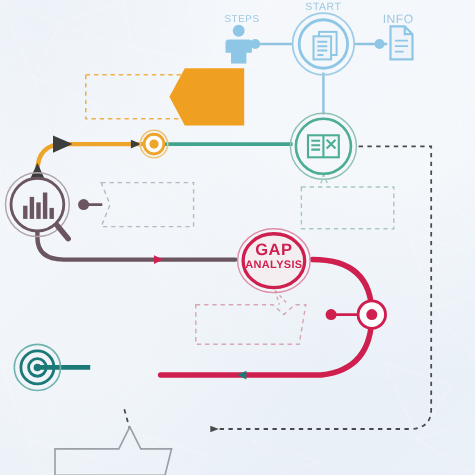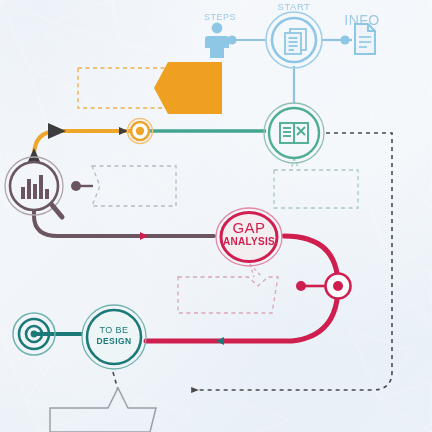--- a/index.html
+++ b/index.html
@@ -21,21 +21,21 @@
   .lbl{
     position:absolute;color:#9ec8e3;letter-spacing:.5px;
     font-weight:400;text-align:center;white-space:nowrap;
     text-transform:uppercase;
   }
   .node{position:absolute;}
   .badge-text{
     position:absolute;left:0;right:0;text-align:center;
     pointer-events:none;line-height:1.05;
   }
-  .badge-text .big{display:block;font-weight:400;}
+  .badge-text .big{display:block;font-weight:700;}
   .badge-text .small{display:block;font-weight:700;}
 </style>
 </head>
 <body>
 
 <div id="stage">
 
   <svg id="texture" viewBox="0 0 432 432" preserveAspectRatio="none">
     <g fill="none" stroke="#ffffff" stroke-width="1" opacity=".55">
       <path d="M0 0 L54 22 L30 70 Z"></path>
@@ -117,21 +117,21 @@
 
     <path d="M326 133 L392 133 L392 372 Q392 390 372 390 L196 390" fill="none" stroke="#4a4a4a" stroke-width="1.6" stroke-dasharray="4 4" marker-end="url(#arrLeftGrey)"></path>
 
     <path d="M113 372 L118 390" fill="none" stroke="#4a4a4a" stroke-width="1.6" stroke-dasharray="4 4"></path>
 
     <path d="M50 408 L108 408 L118 388 L128 408 L156 408 L150 432 L50 432 Z" fill="none" stroke="#9aa0a6" stroke-width="1.5"></path>
   </svg>
 
   <div class="lbl" style="left:196px;top:12px;width:48px;font-size:9px;">STEPS</div>
   <div class="lbl" style="left:270px;top:1px;width:48px;font-size:9.5px;">START</div>
-  <div class="lbl" style="left:340px;top:12px;width:44px;font-size:14px;">INFO</div>
+  <div class="lbl" style="left:340px;top:12px;width:44px;font-size:11px;">INFO</div>
 
   <svg class="node" style="left:204px;top:22px;" width="26" height="36" viewBox="0 0 26 36">
     <circle cx="13" cy="6" r="5.4" fill="#8ec7e6"></circle>
     <path d="M4 14 h18 a3 3 0 0 1 3 3 v9 h-5 v10 h-14 v-10 h-5 v-9 a3 3 0 0 1 3 -3 z" fill="#8ec7e6"></path>
   </svg>
 
   <svg class="node" style="left:264px;top:10px;" width="60" height="60" viewBox="0 0 60 60">
     <circle cx="30" cy="30" r="28" fill="none" stroke="#9ecde8" stroke-width="1.6"></circle>
     <circle cx="30" cy="30" r="22" fill="none" stroke="#8ec7e6" stroke-width="2.6"></circle>
     <g fill="none" stroke="#8ec7e6" stroke-width="1.8">
@@ -184,30 +184,20 @@
     <svg width="70" height="62" viewBox="0 0 70 62" style="position:absolute;inset:0;">
       <ellipse cx="35" cy="31" rx="33" ry="29" fill="none" stroke="#e08aa4" stroke-width="1.3"></ellipse>
       <ellipse cx="35" cy="31" rx="28" ry="24.5" fill="#f5eef1" stroke="#cf1f4f" stroke-width="3"></ellipse>
     </svg>
     <div class="badge-text" style="top:14px;">
       <span class="big" style="font-size:15px;color:#cf1f4f;letter-spacing:.5px;">GAP</span>
       <span class="small" style="font-size:10px;color:#cf1f4f;letter-spacing:.3px;margin-top:1px;">ANALYSIS</span>
     </div>
   </div>
 
-  <div class="node" style="left:80px;top:303px;width:68px;height:68px;">
-    <svg width="68" height="68" viewBox="0 0 68 68" style="position:absolute;inset:0;">
-      <circle cx="34" cy="34" r="32" fill="none" stroke="#6fb3ae" stroke-width="1.3"></circle>
-      <circle cx="34" cy="34" r="27" fill="#eef5f6" stroke="#1b7a77" stroke-width="2.6"></circle>
-    </svg>
-    <div class="badge-text" style="top:23px;">
-      <span class="big" style="font-size:9px;color:#1b7a77;letter-spacing:.4px;">TO BE</span>
-      <span class="small" style="font-size:8.5px;color:#1b7a77;letter-spacing:.4px;margin-top:2px;">DESIGN</span>
-    </div>
-  </div>
 
   <svg class="node" style="left:6px;top:306px;" width="56" height="56" viewBox="0 0 56 56">
     <circle cx="28" cy="28" r="21" fill="none" stroke="#6fb3ae" stroke-width="1.5"></circle>
     <circle cx="28" cy="28" r="15" fill="none" stroke="#1b7a77" stroke-width="2.6"></circle>
     <circle cx="28" cy="28" r="8" fill="none" stroke="#1b7a77" stroke-width="2.6"></circle>
     <circle cx="28" cy="28" r="3.4" fill="#1b7a77"></circle>
   </svg>
 
   <svg class="node" style="left:126px;top:117px;" width="28" height="28" viewBox="0 0 28 28">
     <circle cx="14" cy="14" r="12.5" fill="none" stroke="#f0c379" stroke-width="1.4"></circle>

